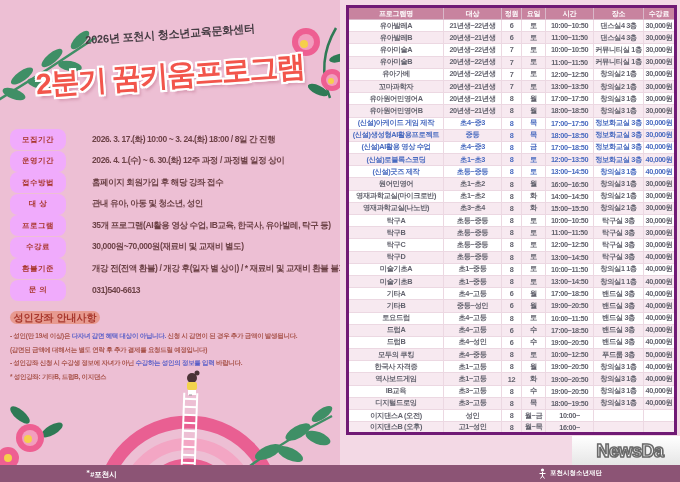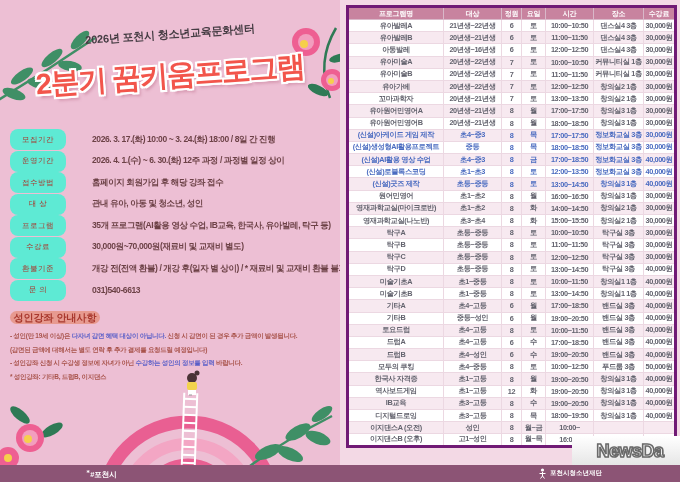--- a/index.html
+++ b/index.html
@@ -10,22 +10,22 @@
 
 .left{position:absolute;left:0;top:0;width:340px;height:465px;background:#edbfd4;overflow:hidden}
 .decor{position:absolute;left:0;top:0;z-index:1}
 .org{position:absolute;left:0;top:27px;width:340px;text-align:center;font-size:11px;font-weight:bold;
      color:#453c43;transform:rotate(-4deg);z-index:2;letter-spacing:-.2px}
 .title{position:absolute;left:0;top:56px;width:340px;text-align:center;font-size:29px;font-weight:900;
      color:#f2554b;transform:rotate(-4deg);letter-spacing:-1.5px;z-index:2;
      text-shadow:-2px -2px 0 #fff,2px -2px 0 #fff,-2px 2px 0 #fff,2px 2px 0 #fff,0 -2px 0 #fff,0 2px 0 #fff,-2px 0 0 #fff,2px 0 0 #fff,3px 4px 3px rgba(175,85,115,.4)}
 .rows{position:absolute;left:10px;top:129px;width:330px;z-index:2}
 .irow{display:flex;align-items:center;height:21.5px}
-.pill{flex:0 0 56px;height:21px;background:#5eead4;border-radius:8px;color:#a8372d;font-size:7.5px;
-     font-weight:normal;display:flex;align-items:center;justify-content:center;letter-spacing:.5px}
+.pill{flex:0 0 56px;height:21px;background:#f0abfc;border-radius:8px;color:#a8372d;font-size:7.5px;
+     font-weight:bold;display:flex;align-items:center;justify-content:center;letter-spacing:.5px}
 .ival{margin-left:26px;font-size:8.5px;font-weight:bold;color:#6d4247;white-space:nowrap;letter-spacing:-.4px}
 .adult-pill{position:absolute;left:10px;top:311px;width:90px;height:13px;background:#e79a90;border-radius:8px;
      color:#a8372d;font-size:10px;font-weight:bold;display:flex;align-items:center;justify-content:center;z-index:2}
 .notice{position:absolute;left:10px;top:329px;width:330px;z-index:2;font-size:6.5px;font-weight:bold;
      color:#a9544c;letter-spacing:-.3px}
 .notice .nline{white-space:nowrap;line-height:13.5px}
 .notice .blue{color:#5a5fc8}
 
 
 .right{position:absolute;left:340px;top:0;width:340px;height:465px;background:#f3d9e5}
@@ -224,29 +224,20 @@
         <tr>
           <td>유아발레B</td>
           <td>20년생~21년생</td>
           <td>6</td>
           <td>토</td>
           <td>11:00~11:50</td>
           <td>댄스실4 3층</td>
           <td>30,000원</td>
         </tr>
         <tr>
-          <td>아동발레</td>
-          <td>20년생~16년생</td>
-          <td>6</td>
-          <td>토</td>
-          <td>12:00~12:50</td>
-          <td>댄스실4 3층</td>
-          <td>30,000원</td>
-        </tr>
-        <tr>
           <td>유아미술A</td>
           <td>20년생~22년생</td>
           <td>7</td>
           <td>토</td>
           <td>10:00~10:50</td>
           <td>커뮤니티실 1층</td>
           <td>30,000원</td>
         </tr>
         <tr>
           <td>유아미술B</td>

